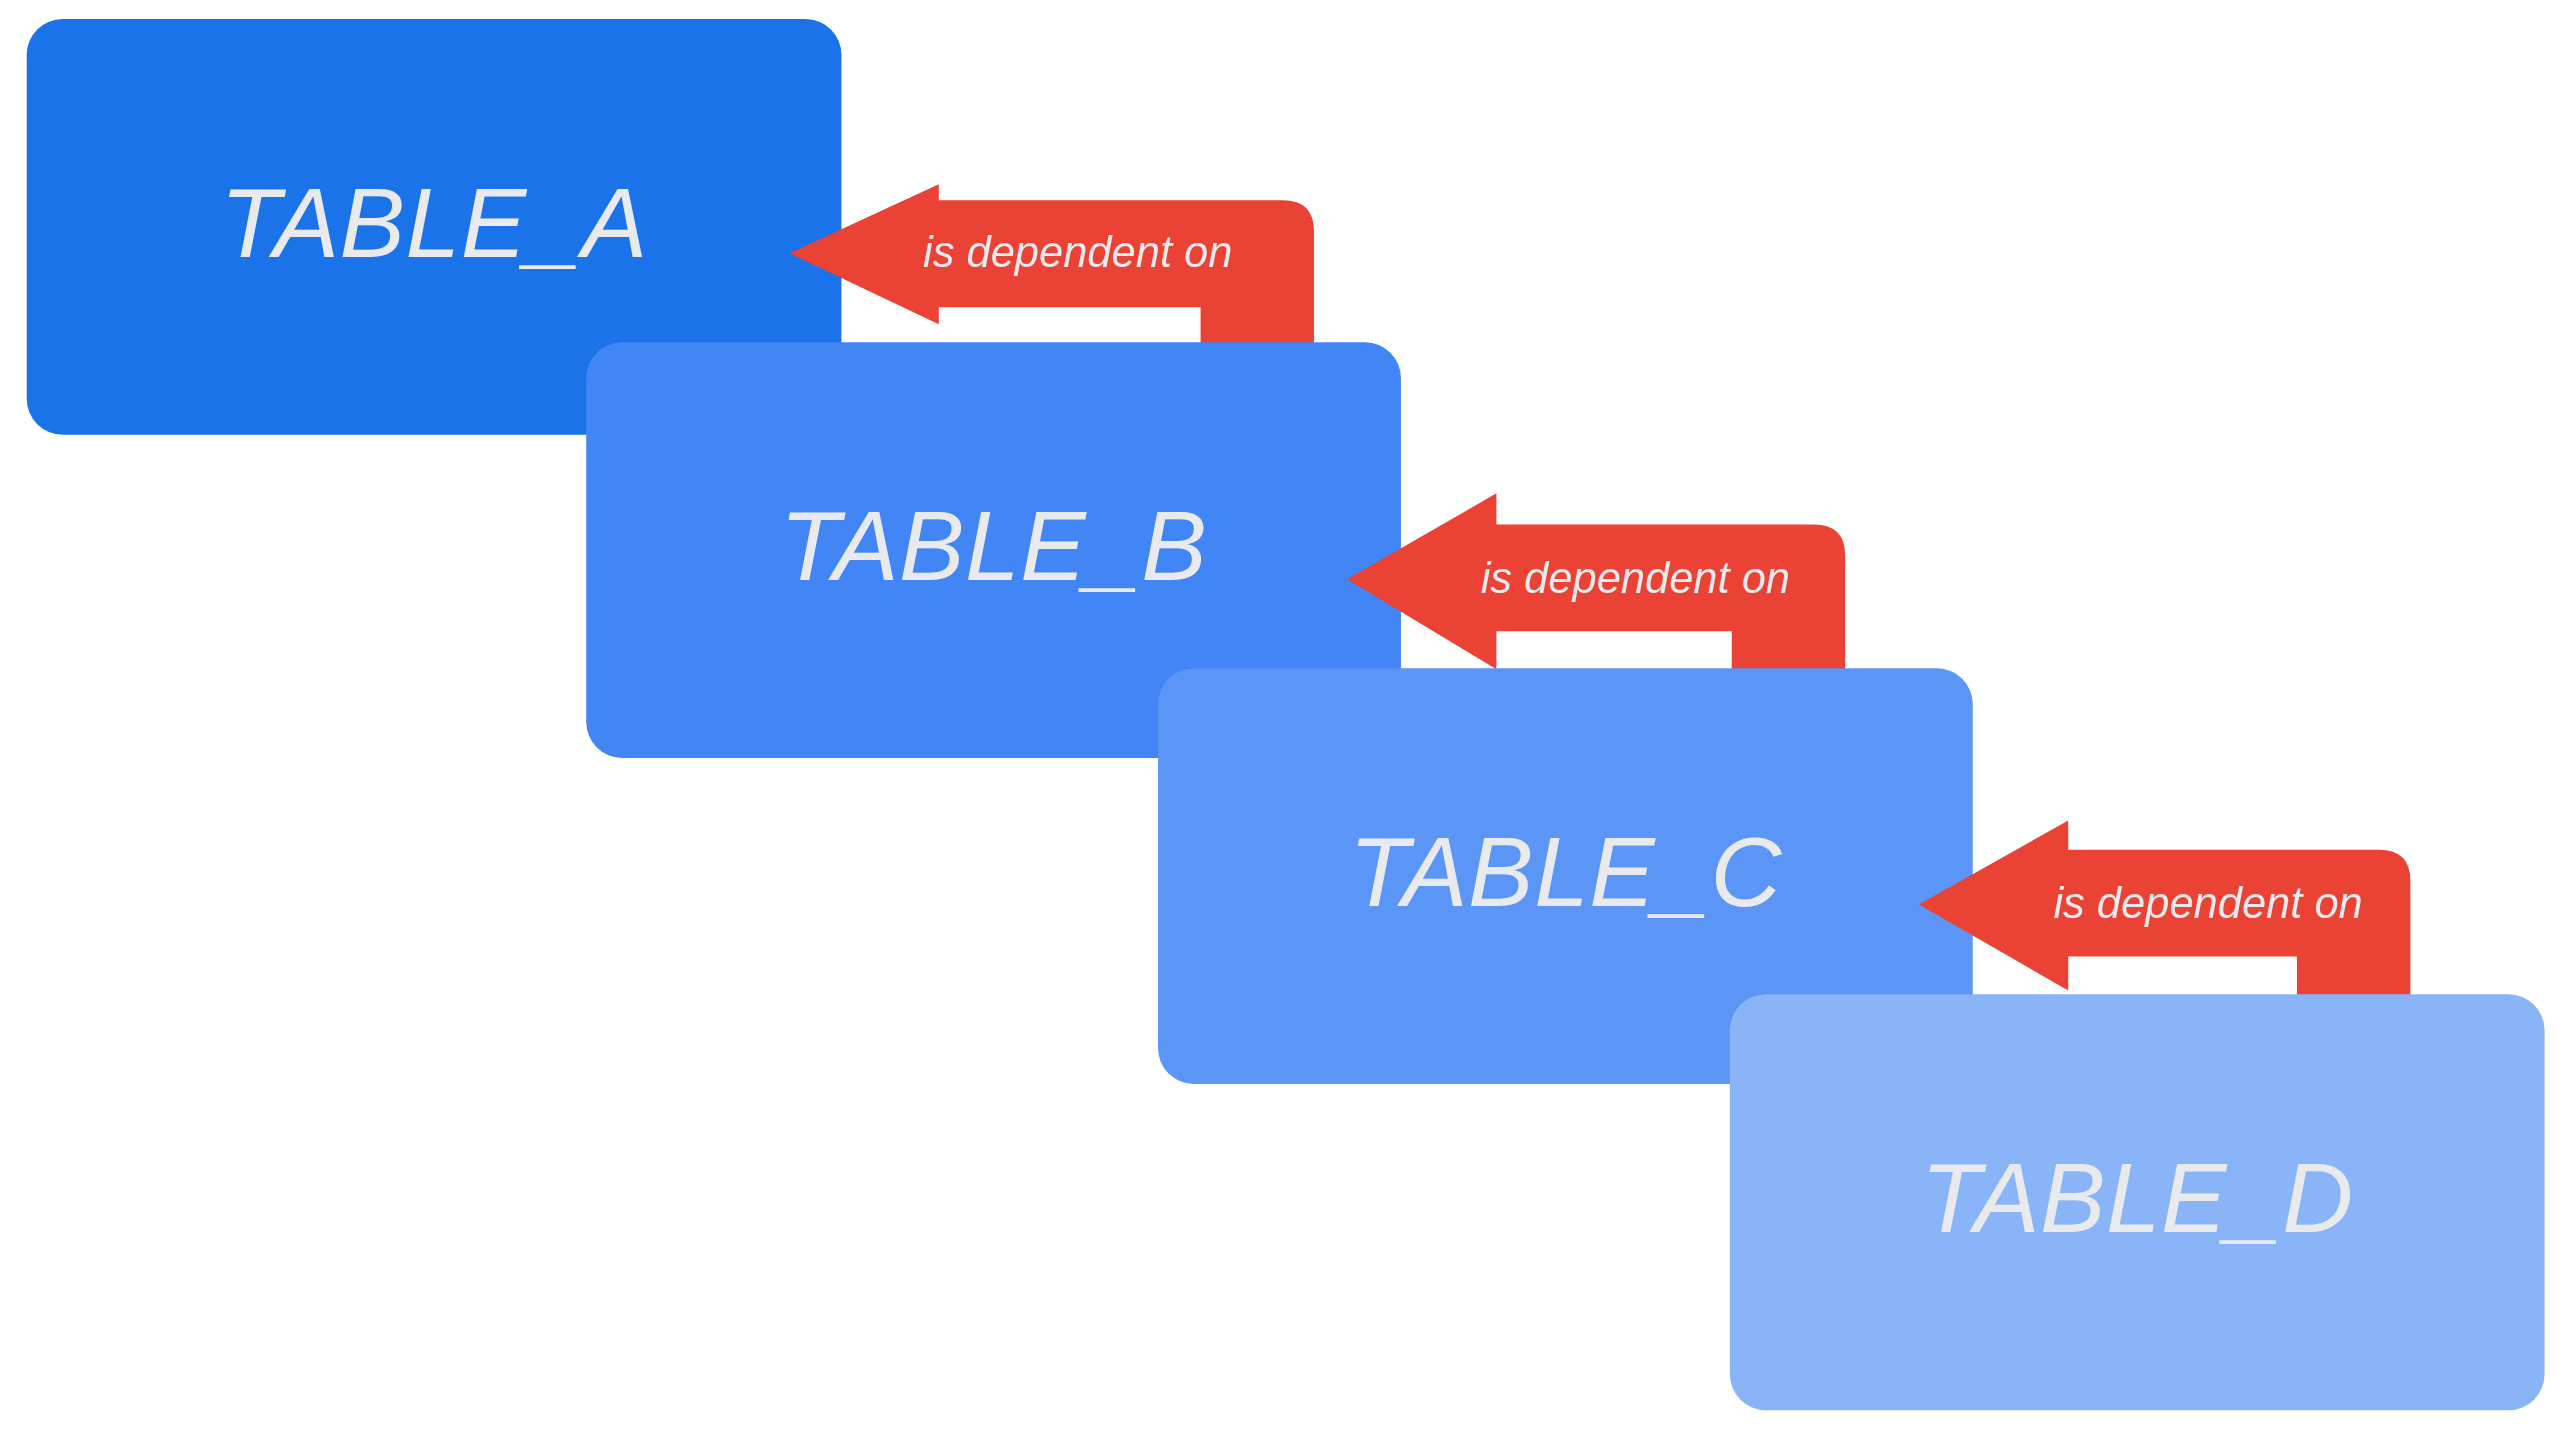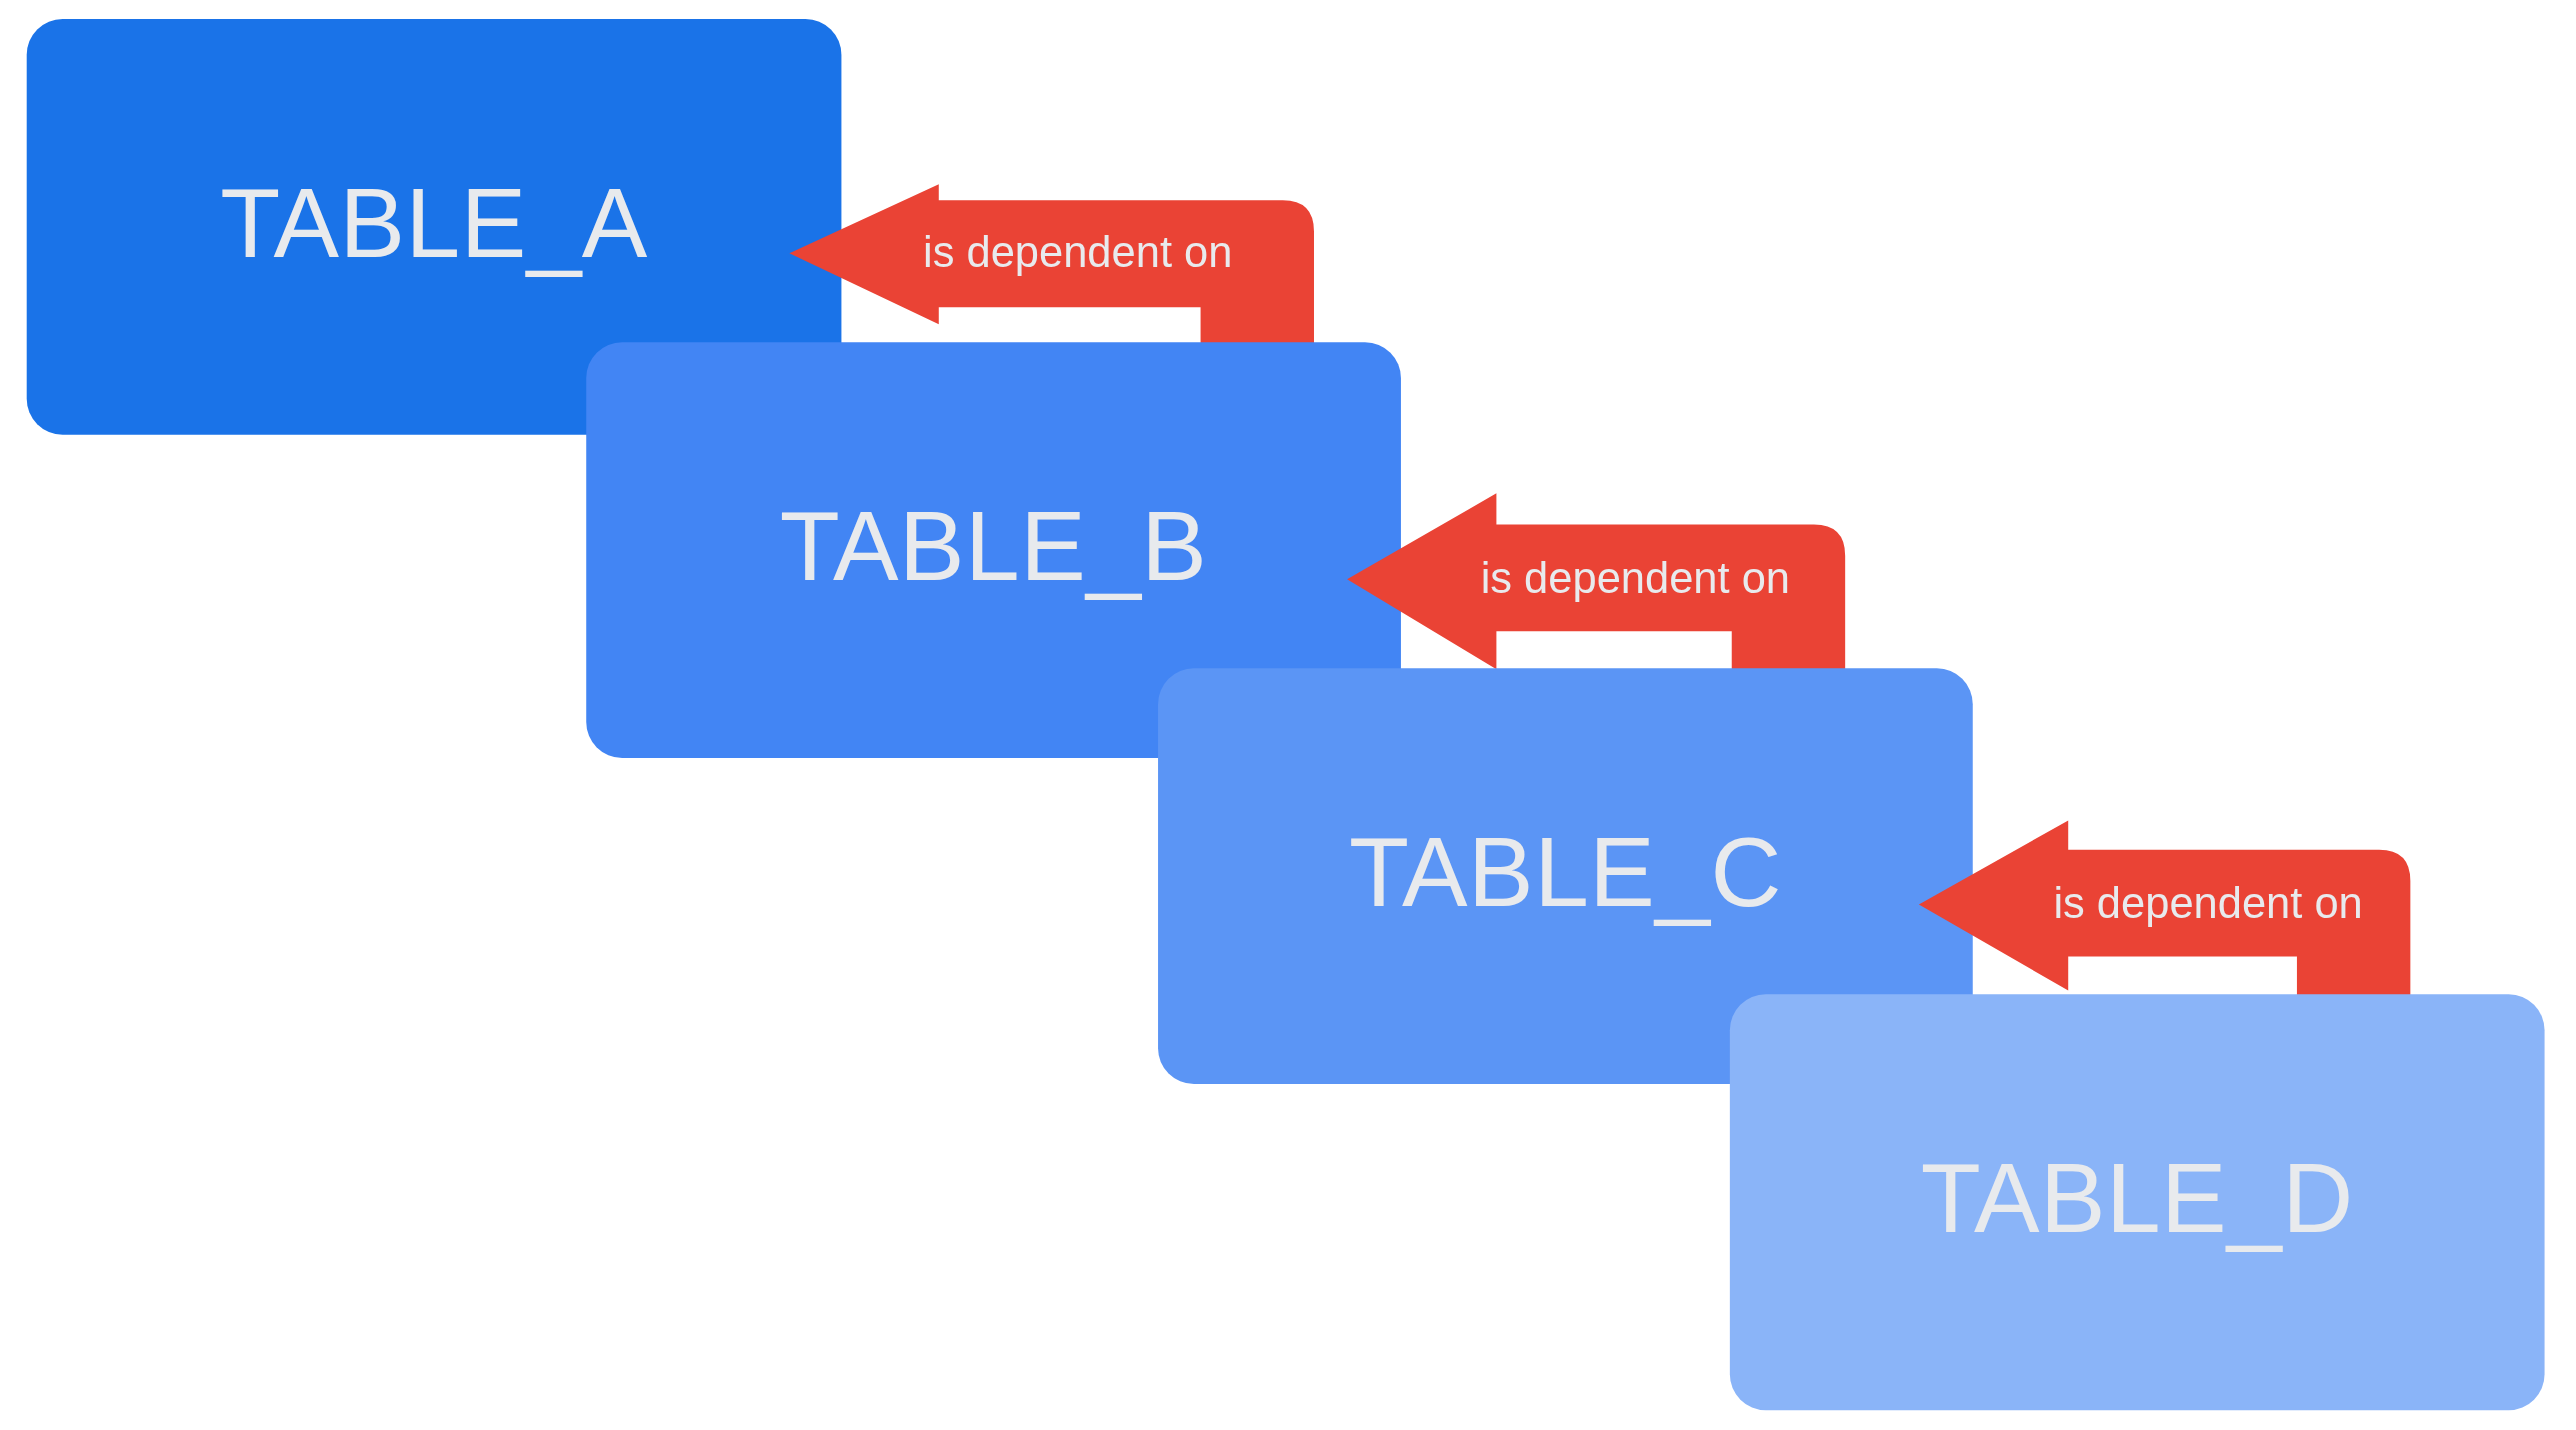--- a/index.html
+++ b/index.html
@@ -10,20 +10,21 @@
   }
   body {
     font-family: "Liberation Sans", sans-serif;
   }
   #canvas {
     position: relative;
     width: 2576px;
     height: 1430px;
     background: #ffffff;
     overflow: hidden;
+    font-style: italic;
   }
   .diagram-svg {
     position: absolute;
     left: 0;
     top: 0;
     width: 2576px;
     height: 1430px;
     display: block;
   }
   .node-label {

